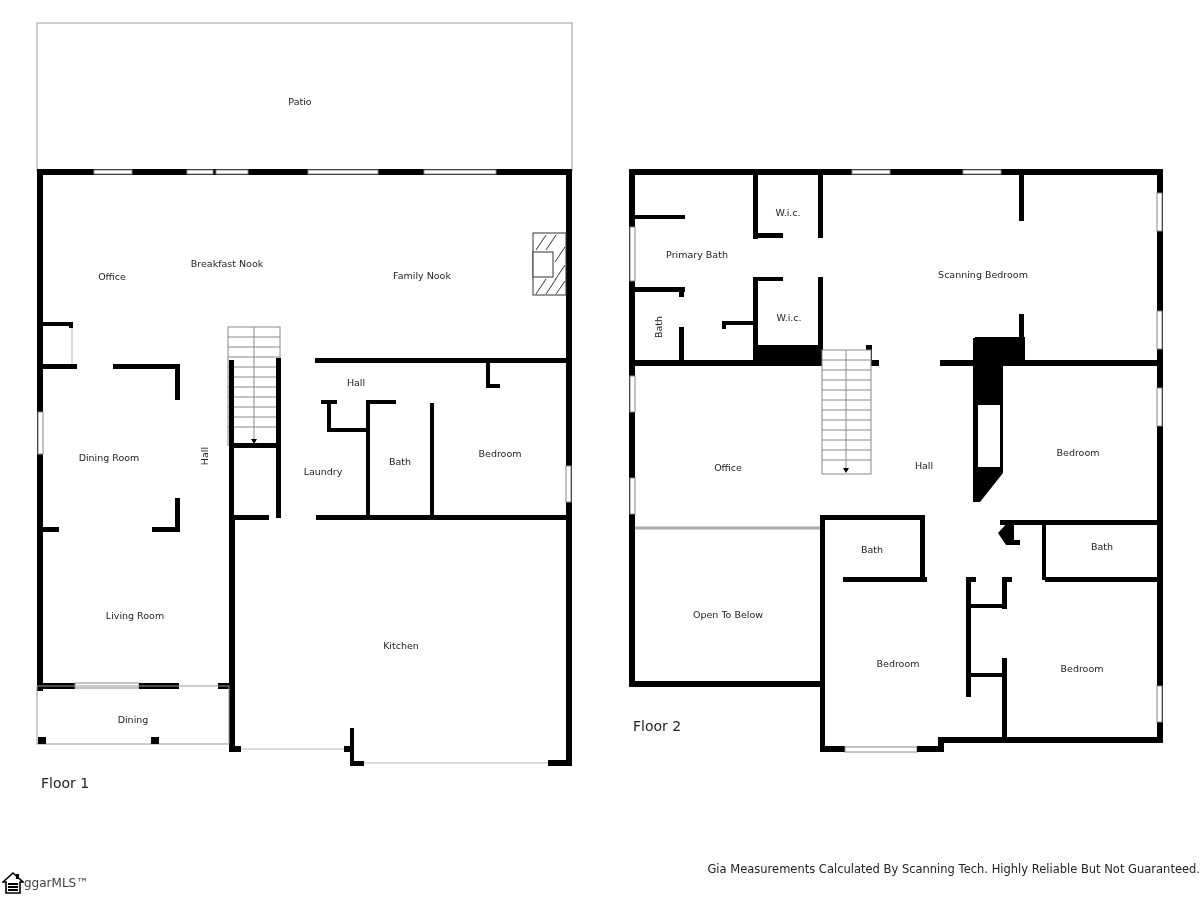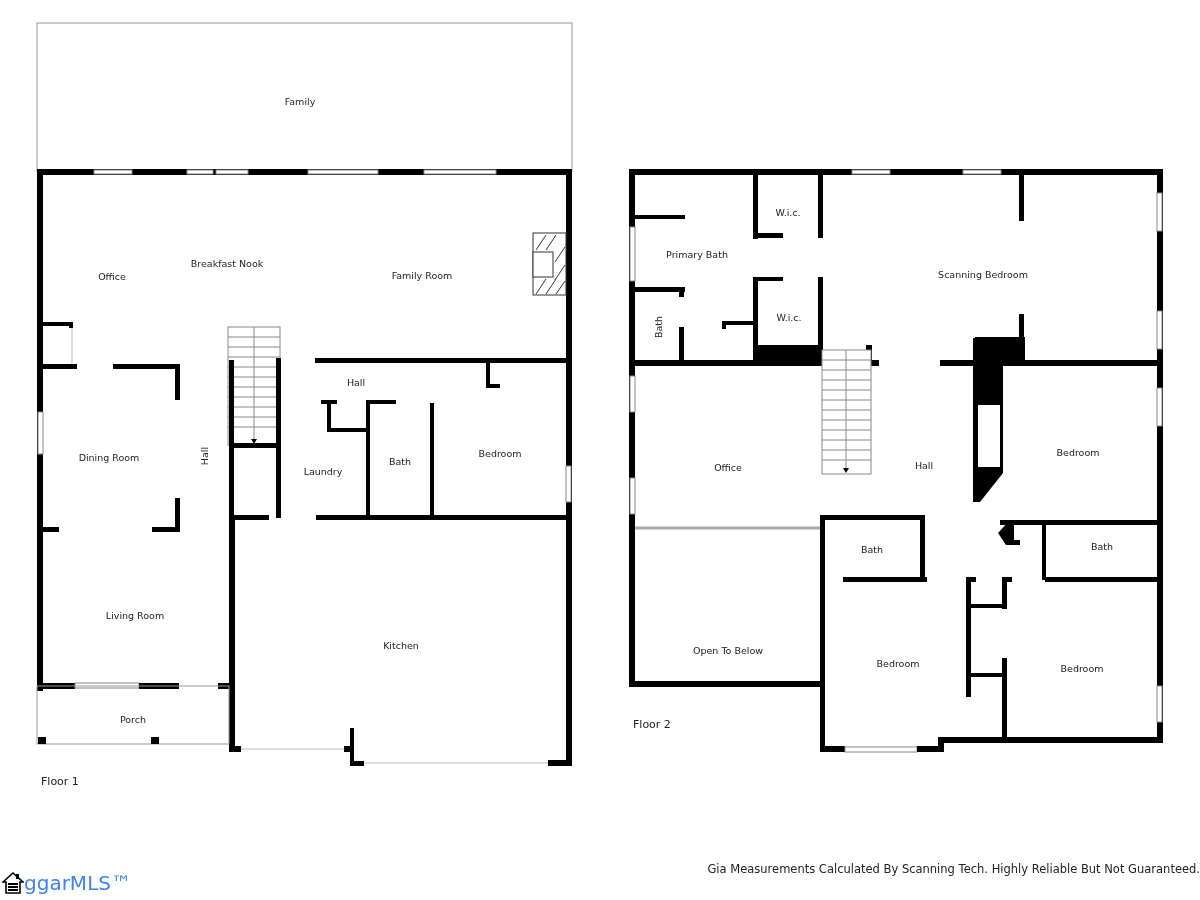--- a/index.html
+++ b/index.html
@@ -3,23 +3,23 @@
 <meta charset="utf-8">
 <style>
   html, body { margin:0; padding:0; background:#ffffff; }
   body { width:1200px; height:900px; position:relative; overflow:hidden; font-family:"DejaVu Sans", sans-serif; }
   svg.plan { position:absolute; left:0; top:0; width:1200px; height:900px; }
   .wall { fill:#000; }
   .thin { fill:none; stroke:#999; stroke-width:1; }
   .win { fill:#fff; stroke:#888; stroke-width:1; }
   .lbl { position:absolute; font-size:9.5px; color:#222; white-space:nowrap; transform:translate(-50%,-50%); }
   .vert { transform:translate(-50%,-50%) rotate(-90deg); }
-  .floor-lbl { position:absolute; font-size:11px; color:#222; }
+  .floor-lbl { position:absolute; font-size:14px; color:#222; }
   .disclaimer { position:absolute; left:0; width:1200px; top:862px; text-align:right; font-size:11.5px; color:#222; }
-  .logo { position:absolute; left:2px; top:871px; display:flex; align-items:center; font-size:20px; color:#3b82f6; }
+  .logo { position:absolute; left:2px; top:871px; display:flex; align-items:center; font-size:12px; color:#404040; }
   .logo svg { width:22px; height:24px; }
 </style>
 </head>
 <body>
 
 <svg class="plan" viewBox="0 0 1200 900">
 
   <g>
 
     <rect x="37" y="23" width="535" height="148" class="thin"></rect>
@@ -185,46 +185,46 @@
     <rect class="win" x="1157" y="686" width="5" height="36"></rect>
 
     <rect class="wall" x="820" y="746" width="25" height="6"></rect>
     <rect class="win" x="845" y="747" width="72" height="5"></rect>
     <rect class="wall" x="917" y="746" width="25" height="6"></rect>
     <rect class="wall" x="938" y="737" width="6" height="15"></rect>
     <rect class="wall" x="938" y="737" width="225" height="6"></rect>
   </g>
 </svg>
 
-<span class="lbl" style="left:300px;top:101px">Family</span>
+<span class="lbl" style="left:300px;top:101px">Patio</span>
 <span class="lbl" style="left:112px;top:276px">Office</span>
 <span class="lbl" style="left:227px;top:263px">Breakfast Nook</span>
-<span class="lbl" style="left:422px;top:275px">Family Room</span>
+<span class="lbl" style="left:422px;top:275px">Family Nook</span>
 <span class="lbl" style="left:109px;top:457px">Dining Room</span>
 <span class="lbl vert" style="left:204px;top:456px">Hall</span>
 <span class="lbl" style="left:356px;top:382px">Hall</span>
 <span class="lbl" style="left:323px;top:471px">Laundry</span>
 <span class="lbl" style="left:400px;top:461px">Bath</span>
 <span class="lbl" style="left:500px;top:453px">Bedroom</span>
 <span class="lbl" style="left:135px;top:615px">Living Room</span>
 <span class="lbl" style="left:401px;top:645px">Kitchen</span>
-<span class="lbl" style="left:133px;top:719px">Porch</span>
+<span class="lbl" style="left:133px;top:719px">Dining</span>
 <span class="floor-lbl" style="left:41px;top:775px">Floor 1</span>
 
 <span class="lbl" style="left:788px;top:212px">W.i.c.</span>
 <span class="lbl" style="left:697px;top:254px">Primary Bath</span>
 <span class="lbl" style="left:983px;top:274px">Scanning Bedroom</span>
 <span class="lbl" style="left:789px;top:317px">W.i.c.</span>
 <span class="lbl vert" style="left:658px;top:327px">Bath</span>
 <span class="lbl" style="left:728px;top:467px">Office</span>
 <span class="lbl" style="left:924px;top:465px">Hall</span>
 <span class="lbl" style="left:1078px;top:452px">Bedroom</span>
 <span class="lbl" style="left:872px;top:549px">Bath</span>
 <span class="lbl" style="left:1102px;top:546px">Bath</span>
-<span class="lbl" style="left:728px;top:650px">Open To Below</span>
+<span class="lbl" style="left:728px;top:614px">Open To Below</span>
 <span class="lbl" style="left:898px;top:663px">Bedroom</span>
 <span class="lbl" style="left:1082px;top:668px">Bedroom</span>
 <span class="floor-lbl" style="left:633px;top:718px">Floor 2</span>
 
 <div class="disclaimer">Gia Measurements Calculated By Scanning Tech. Highly Reliable But Not Guaranteed.</div>
 <div class="logo">
   <svg viewBox="0 0 22 24">
     <polygon points="1,11 11,2 21,11 18,11 18,22 4,22 4,11" fill="#fff" stroke="#000" stroke-width="1.6"></polygon>
     <rect x="6" y="12" width="10" height="2" fill="#000"></rect>
     <rect x="6" y="15" width="10" height="2" fill="#000"></rect>

